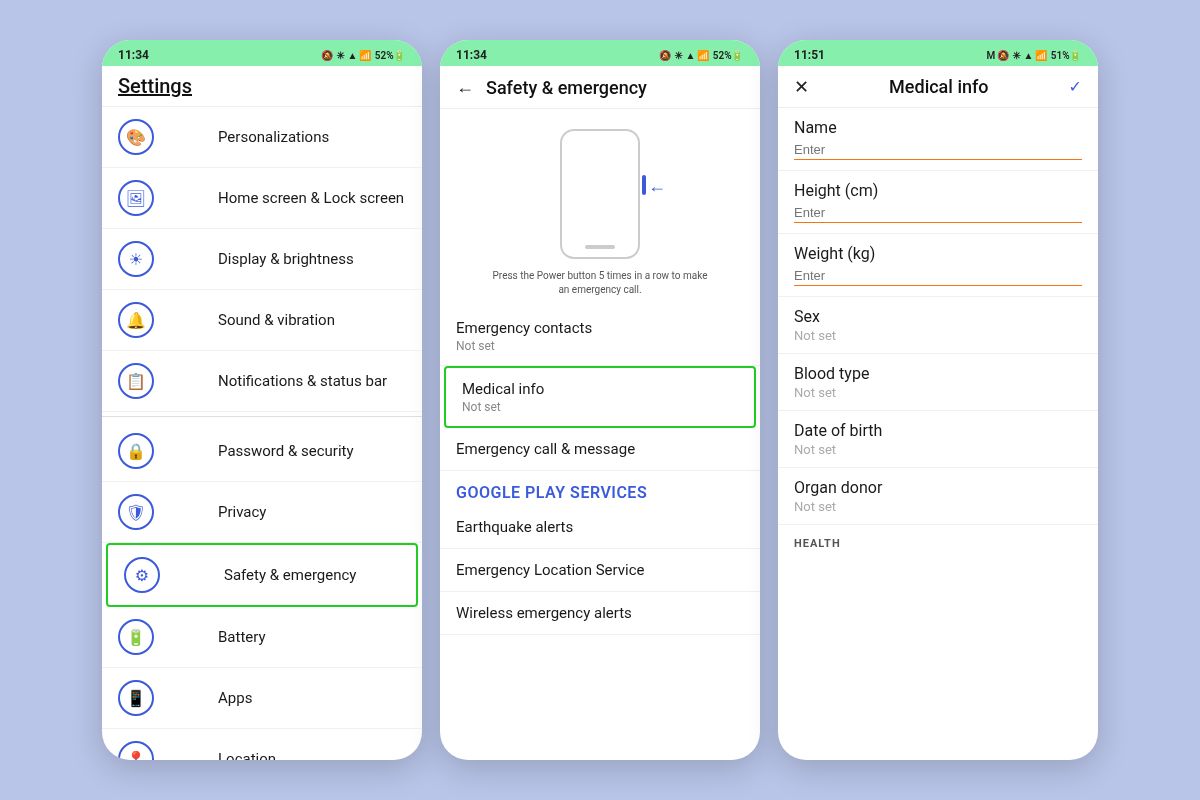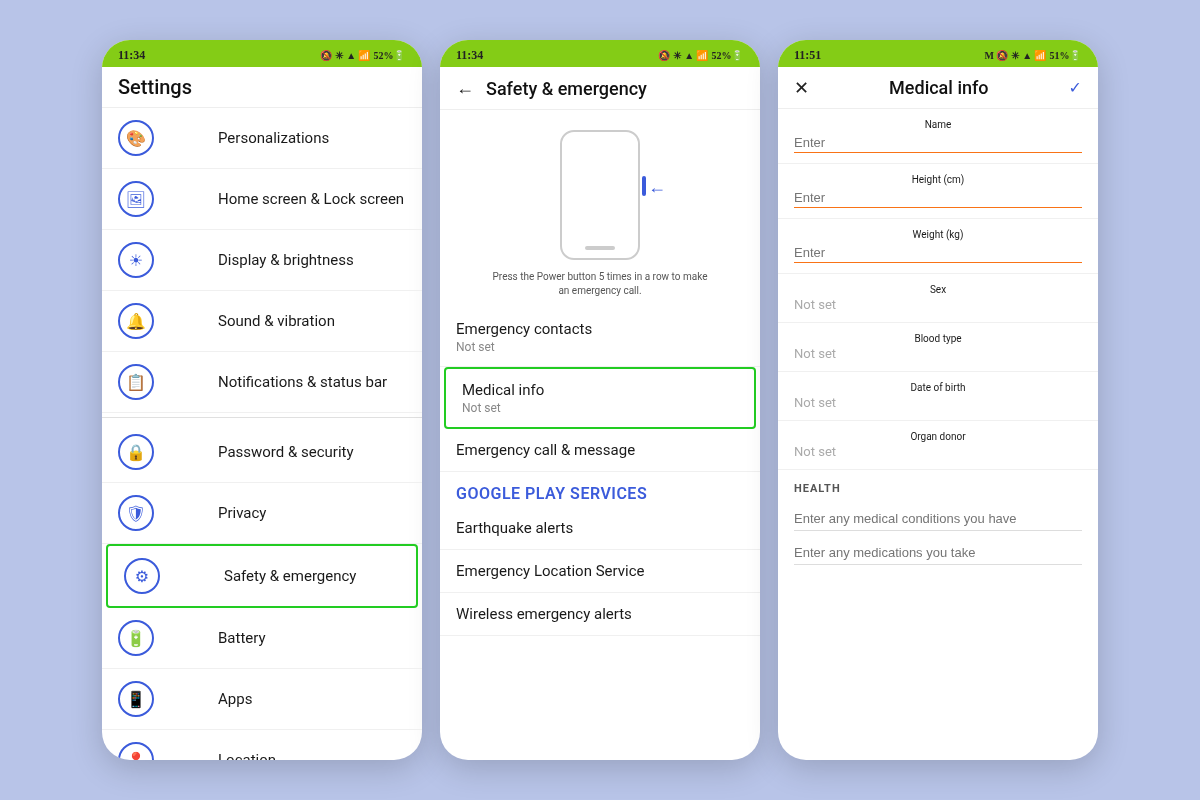--- a/index.html
+++ b/index.html
@@ -24,30 +24,29 @@
       flex-direction: column;
     }
 
     .phone-frame.narrow {
       width: 320px;
       height: 720px;
     }
 
     
     .status-bar {
-      background: #84cc16;
+      background: #86efac;
       display: flex;
       justify-content: space-between;
       align-items: center;
       padding: 8px 16px 4px 16px;
       font-size: 11px;
       font-weight: 600;
       color: #222;
       flex-shrink: 0;
-      font-family: Liberation Serif, serif;
     }
     .status-bar .time { font-weight: 700; font-size: 12px; }
     .status-icons { display: flex; gap: 4px; align-items: center; font-size: 10px; }
     .status-icons span { font-size: 10px; }
 
     
     .page-content {
       flex: 1;
       overflow: hidden;
       display: flex;
@@ -55,20 +54,21 @@
     }
 
     
     .settings-header {
       padding: 8px 16px 8px 16px;
       font-size: 20px;
       font-weight: 500;
       color: #111;
       border-bottom: 1px solid #eee;
       flex-shrink: 0;
+      text-decoration: underline;
     }
 
     .settings-list {
       flex: 1;
       overflow: hidden;
     }
 
     .settings-item {
       display: flex;
       align-items: center;
@@ -249,25 +249,24 @@
       flex: 1;
       overflow: hidden;
       padding: 0;
     }
 
     .medical-field {
       padding: 10px 16px;
       border-bottom: 1px solid #f0f0f0;
     }
     .medical-field-label {
-      font-size: 10px;
+      font-size: 16px;
       color: #1a1a1a;
       font-weight: 400;
       margin-bottom: 2px;
-      text-align: center;
     }
     .medical-field-value {
       font-size: 13px;
       color: #aaa;
     }
     .medical-field-input {
       width: 100%;
       border: none;
       border-bottom: 1px solid #f97316;
       outline: none;
@@ -444,19 +443,15 @@
       </div>
       <div class="medical-field">
         <div class="medical-field-label">Date of birth</div>
         <div class="medical-field-value">Not set</div>
       </div>
       <div class="medical-field">
         <div class="medical-field-label">Organ donor</div>
         <div class="medical-field-value">Not set</div>
       </div>
       <div class="health-section-label">HEALTH</div>
-      <div class="health-input-area">
-        <input class="health-input" placeholder="Enter any medical conditions you have" style="">
-        <input class="health-input" placeholder="Enter any medications you take" style="">
-      </div>
     </div>
   </div>
 </div>
 
 </body></html>

